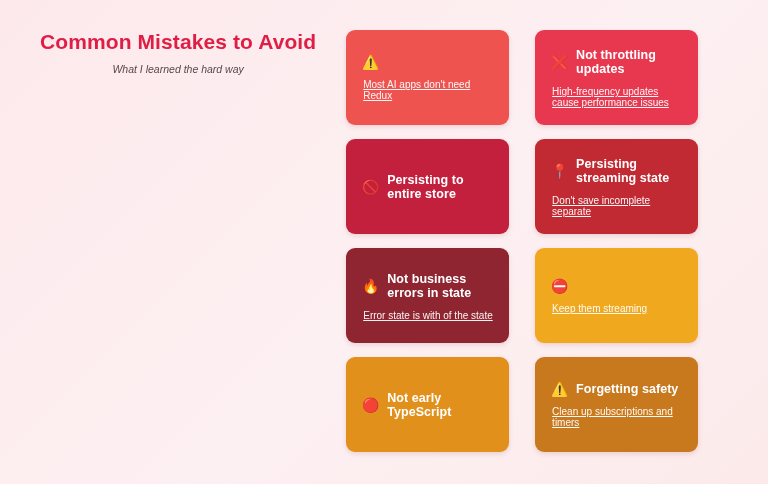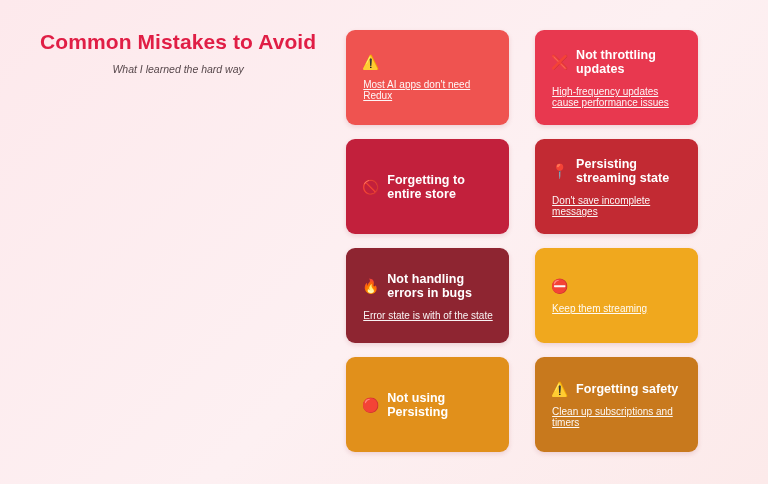--- a/index.html
+++ b/index.html
@@ -104,51 +104,51 @@
       <div class="card-head">
         <span class="card-icon">❌</span>
         <span class="card-title">Not throttling updates</span>
       </div>
       <div class="card-desc">High-frequency updates cause performance issues</div>
     </div>
 
     <div class="card" style="background: rgb(194, 32, 60);">
       <div class="card-head">
         <span class="card-icon">🚫</span>
-        <span class="card-title">Forgetting to entire store</span>
+        <span class="card-title">Persisting to entire store</span>
       </div>
     </div>
 
     <div class="card" style="background: rgb(194, 42, 51);">
       <div class="card-head">
         <span class="card-icon">📍</span>
         <span class="card-title">Persisting streaming state</span>
       </div>
-      <div class="card-desc">Don't save incomplete messages</div>
+      <div class="card-desc">Don't save incomplete separate</div>
     </div>
 
     <div class="card" style="background: rgb(142, 37, 49);">
       <div class="card-head">
         <span class="card-icon">🔥</span>
-        <span class="card-title">Not handling errors in bugs</span>
+        <span class="card-title">Not business errors in state</span>
       </div>
       <div class="card-desc">Error state is with of the state</div>
     </div>
 
     <div class="card" style="background: rgb(240, 168, 30);">
       <div class="card-head">
         <span class="card-icon">⛔</span>
       </div>
       <div class="card-desc">Keep them streaming</div>
     </div>
 
     <div class="card" style="background: rgb(225, 144, 27);">
       <div class="card-head">
         <span class="card-icon">🔴</span>
-        <span class="card-title">Not using Persisting</span>
+        <span class="card-title">Not early TypeScript</span>
       </div>
     </div>
 
     <div class="card" style="background: rgb(200, 121, 29);">
       <div class="card-head">
         <span class="card-icon">⚠️</span>
         <span class="card-title">Forgetting safety</span>
       </div>
       <div class="card-desc">Clean up subscriptions and timers</div>
     </div>

